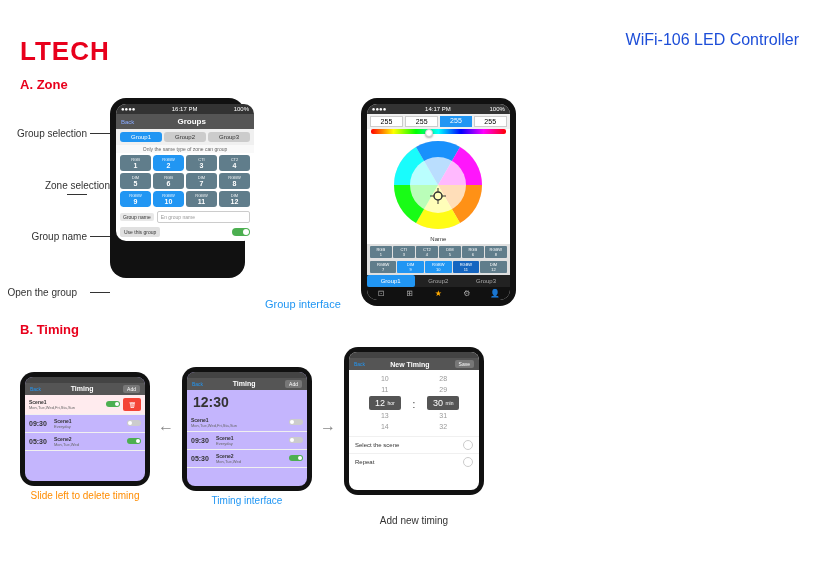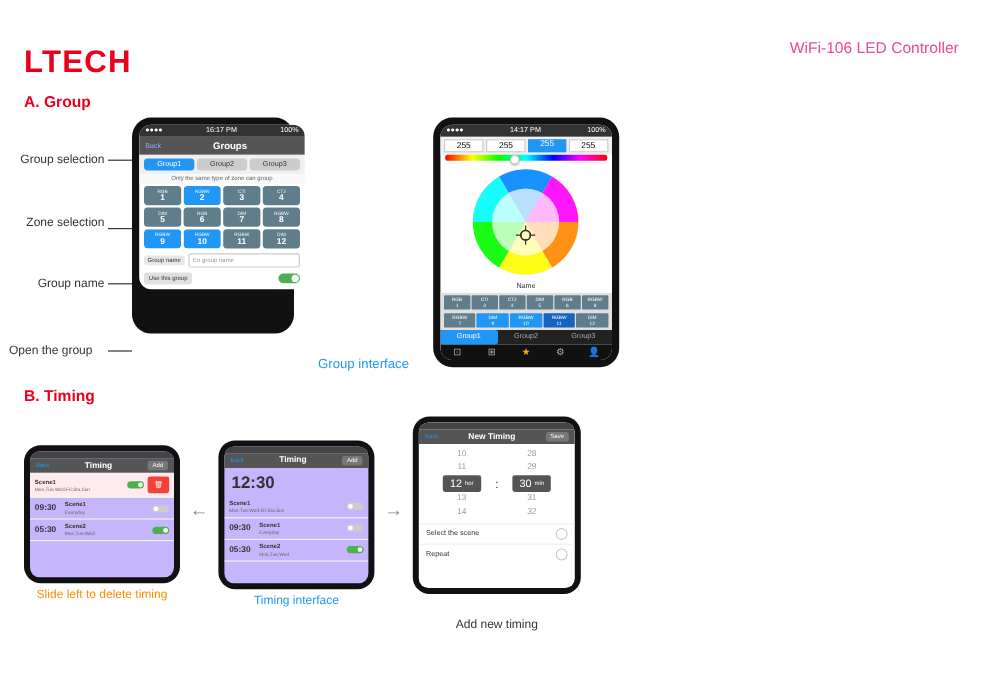--- a/index.html
+++ b/index.html
@@ -20,22 +20,22 @@
       padding: 12px 20px 6px 20px;
     }
     .logo {
       font-size: 26px;
       font-weight: 900;
       color: #e8001c;
       letter-spacing: 1px;
       margin-top: 24px;
     }
     .device-title {
-      font-size: 13px;
-      color: #ec4899;
+      font-size: 16px;
+      color: #1d4ed8;
       text-align: right;
     }
 
     
     .section-label {
       font-size: 13px;
       font-weight: bold;
       padding: 4px 20px 6px 20px;
     }
     .section-label span { color: #e8001c; }
@@ -369,35 +369,35 @@
   </style>
 </head>
 <body>
 
 <div class="header">
   <div class="logo">LTECH</div>
   <div class="device-title">WiFi-106 LED Controller</div>
 </div>
 
 <div class="section-label">
-  <span>A.</span> <span style="color:#e8001c">Group</span>
+  <span>A.</span> <span style="color:#e8001c">Zone</span>
 </div>
 
 <div style="display:flex; align-items:flex-start; padding: 0 20px; gap: 20px;">
 
   <div style="display:flex; align-items:flex-start; flex-shrink:0;">
 
     <div style="width:90px; position:relative; padding-top:5px; padding-right:8px; flex-shrink:0;">
 
       <div style="position:absolute; top:30px; right:0; display:flex; align-items:center; gap:3px;">
         <span style="font-size:10px; color:#333; white-space:nowrap;">Group selection</span>
         <div style="width:20px; height:1px; background:#333; flex-shrink:0;"></div>
       </div>
 
-      <div style="position:absolute; top:82px; right:0; display:flex; align-items:flex-end; gap:3px;">
+      <div style="position:absolute; top:82px; right:0; display:flex; align-items:center; gap:3px;flex-direction:column;">
         <span style="font-size:10px; color:#333; white-space:nowrap;">Zone selection</span>
         <div style="width:20px; height:1px; background:#333; flex-shrink:0;"></div>
       </div>
 
       <div style="position:absolute; top:133px; right:0; display:flex; align-items:center; gap:3px;">
         <span style="font-size:10px; color:#333; white-space:nowrap;">Group name</span>
         <div style="width:20px; height:1px; background:#333; flex-shrink:0;"></div>
       </div>
 
       <div style="position:absolute; top:148px; right:0; display:flex; align-items:center; gap:13px;margin-top:41px;">

